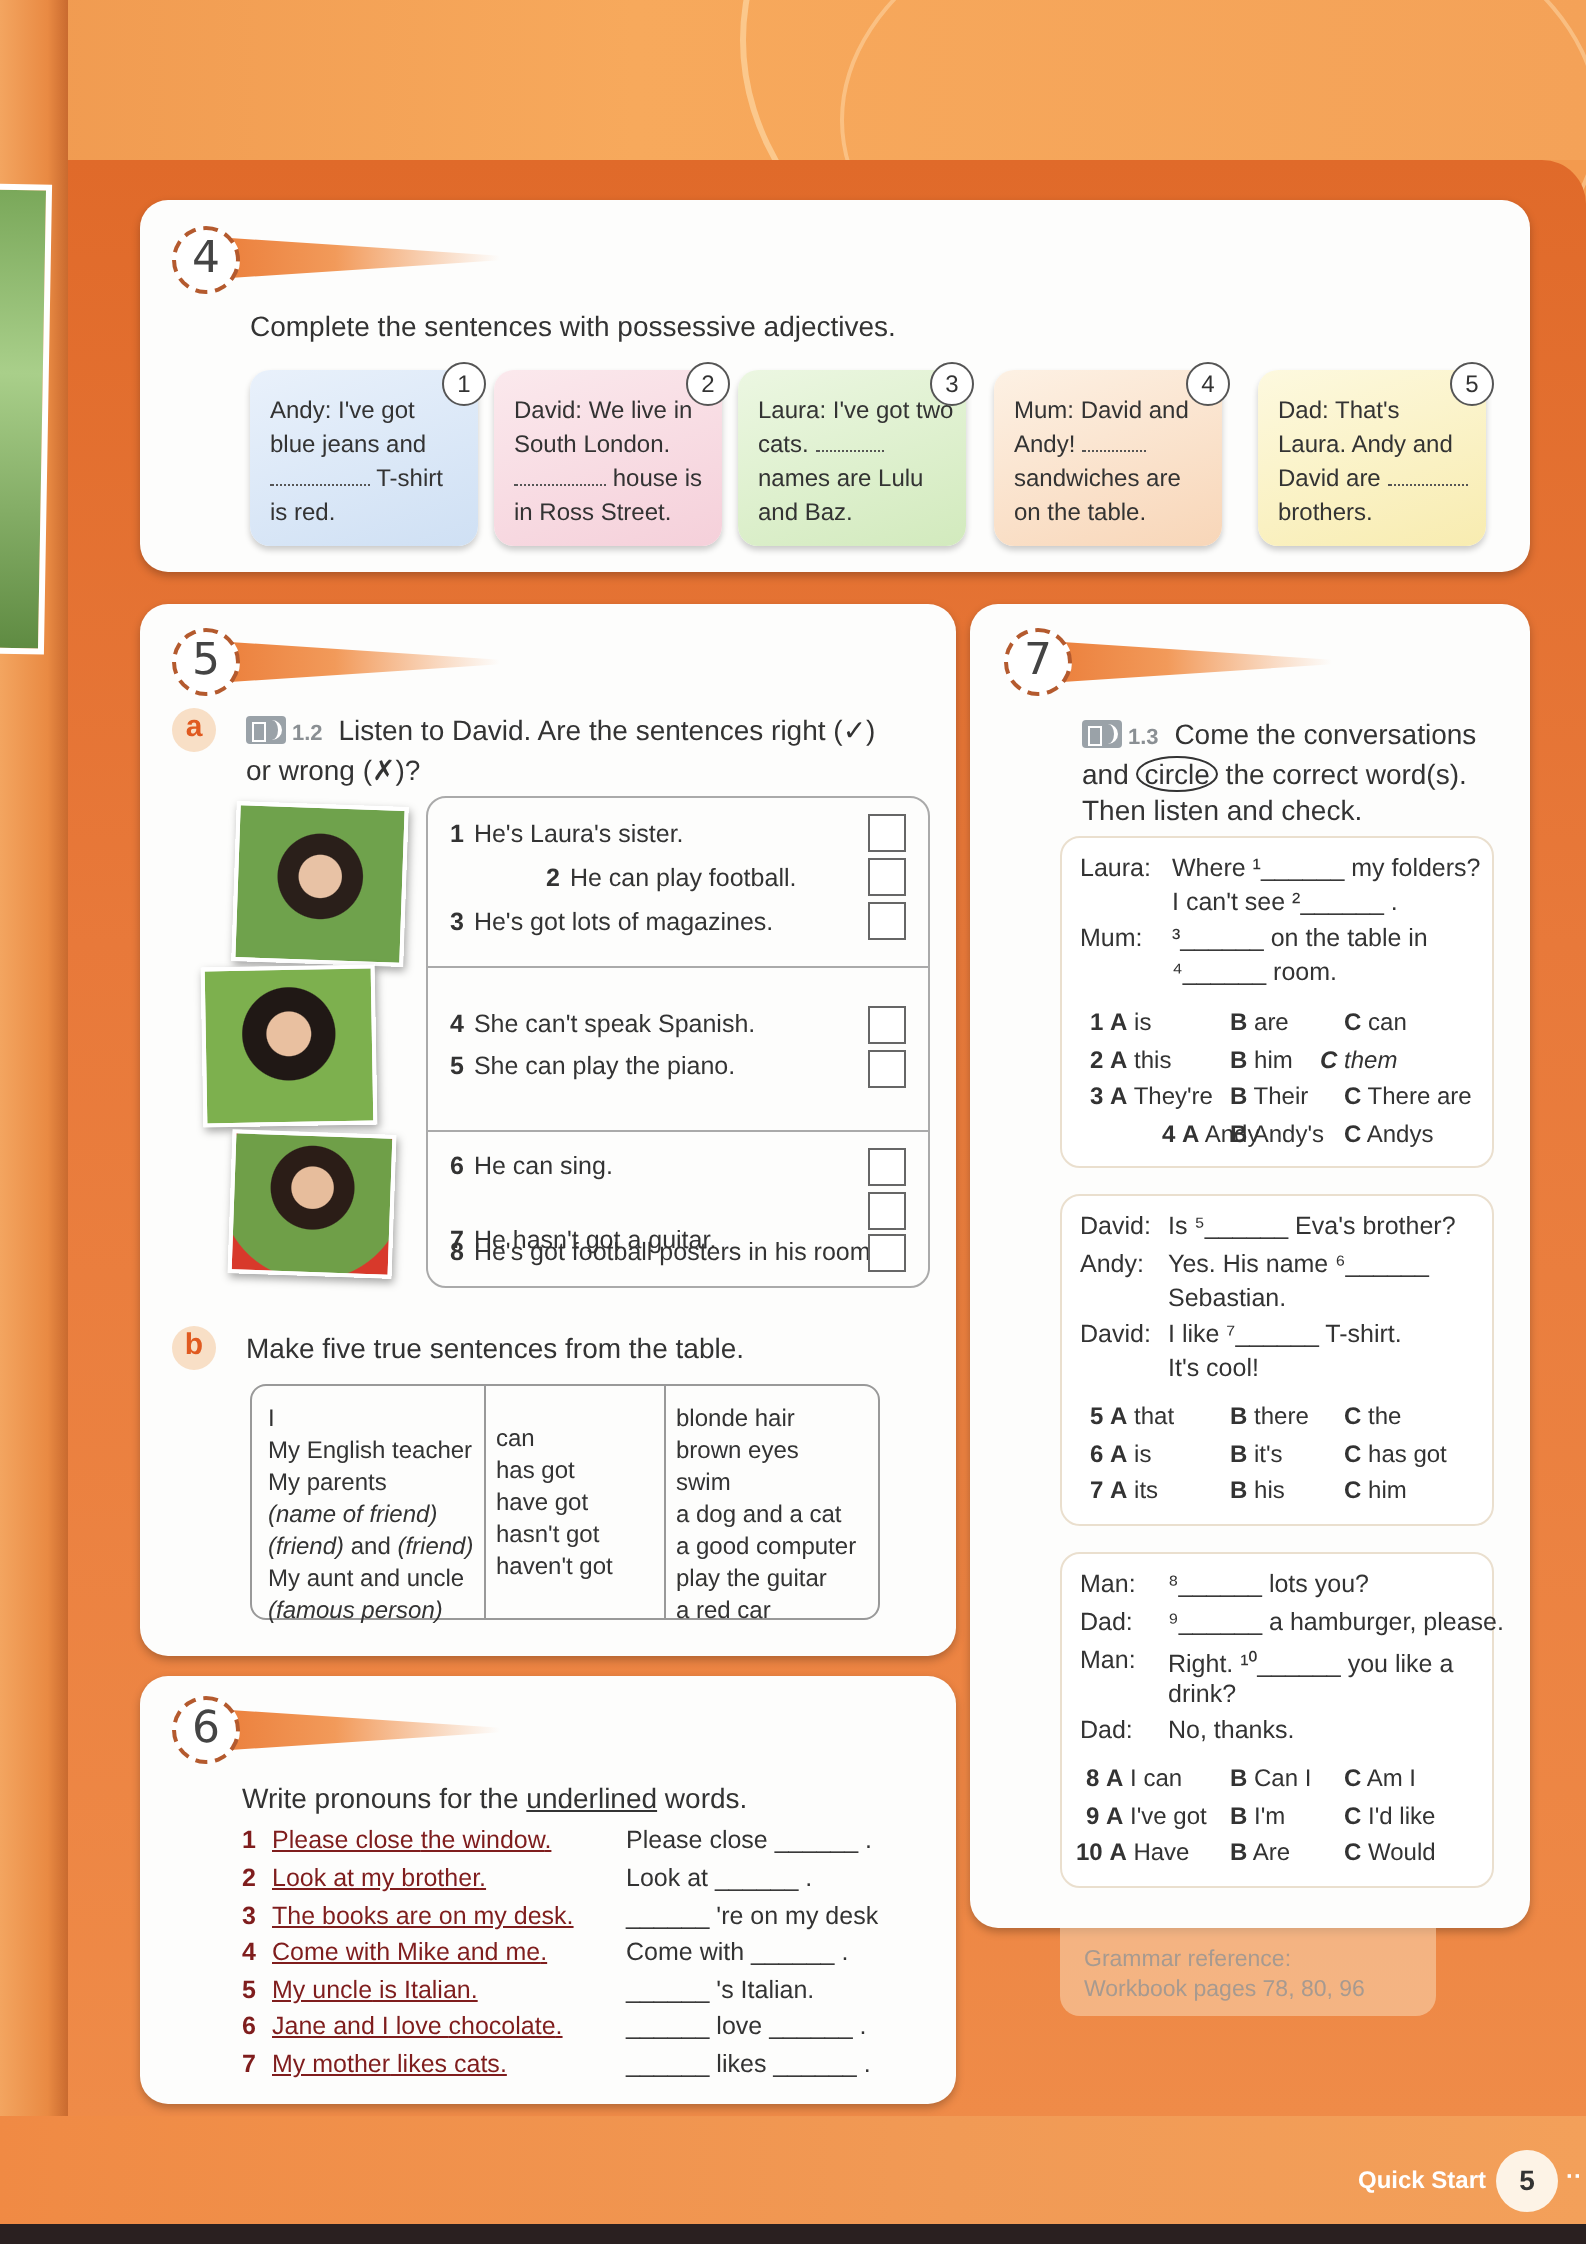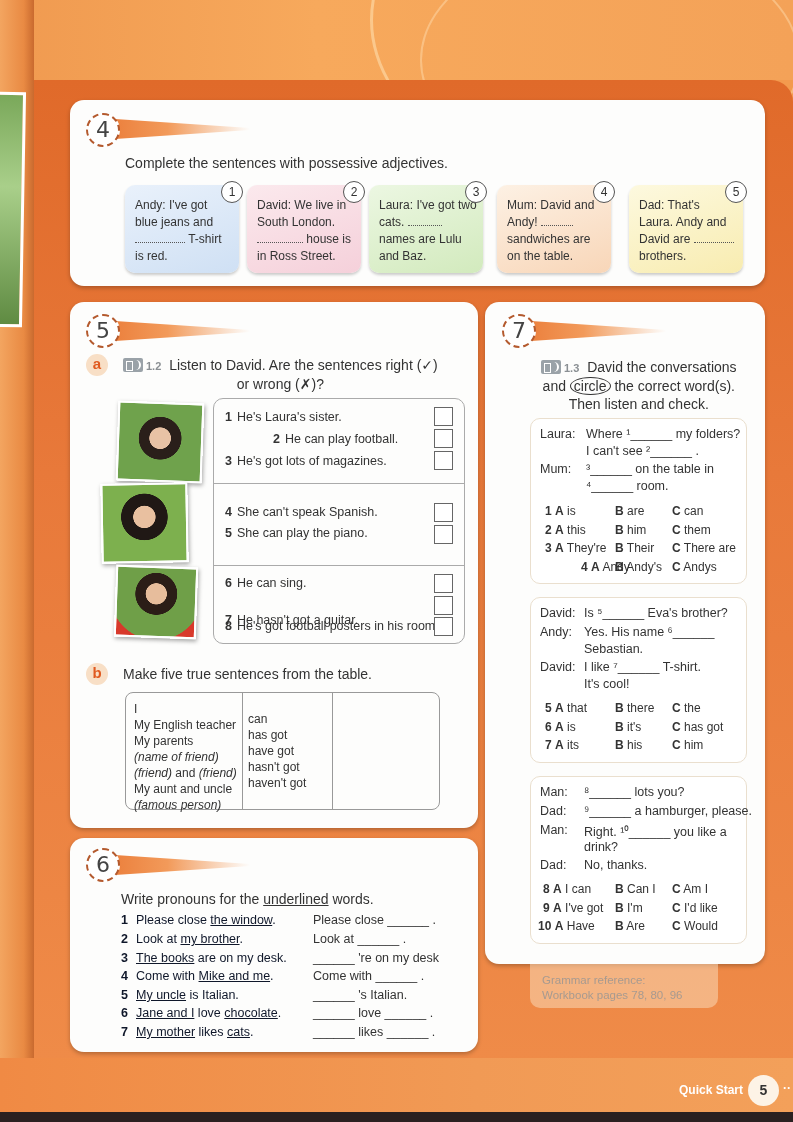--- a/index.html
+++ b/index.html
@@ -52,21 +52,21 @@
     position: absolute; width: 34px; height: 34px; border-radius: 50%;
     border: 2px dashed #b45a2e; background: #fff;
     font-size: 22px; color: #444; text-align: center; line-height: 30px;
     font-family: "DejaVu Sans", sans-serif; z-index: 2;
   }
   .ex-swoosh {
     position: absolute; height: 22px; width: 150px; z-index: 1;
     background: linear-gradient(90deg, #ea7a36 0%, #f29a5a 45%, rgba(250,190,140,0) 100%);
     clip-path: polygon(0 0, 100% 45%, 100% 55%, 0 100%);
   }
-  .instr { position: absolute; font-size: 14px; color: #333; text-align: center; }
+  .instr { position: absolute; font-size: 14px; color: #333; }
   .sub-letter {
     position: absolute; width: 22px; height: 22px; border-radius: 50%;
     background: #f8dfc6; color: #e05a20; font-weight: bold; font-size: 15px;
     text-align: center; line-height: 20px;
   }
   .audio-icon {
     display: inline-block; width: 20px; height: 14px; background: #9aa2a8;
     border-radius: 2px; vertical-align: -2px; position: relative; margin-right: 3px;
   }
   .audio-icon::before {
@@ -108,21 +108,21 @@
   .sub-table {
     position: absolute; left: 125px; top: 692px; width: 315px; height: 118px;
     border: 1px solid #999; border-radius: 8px; font-size: 12px; line-height: 16px;
   }
   .sub-col { position: absolute; top: 8px; }
   .sub-col div { white-space: nowrap; }
   .col-sep { position: absolute; top: 0; width: 1px; height: 116px; background: #999; }
   i { font-style: italic; }
 
   
-  .pr-row { position: absolute; left: 121px; font-size: 12.5px; color: #0f172a; white-space: nowrap; }
+  .pr-row { position: absolute; left: 121px; font-size: 12.5px; color: #7f1d1d; white-space: nowrap; text-decoration: underline; }
   .pr-row b { display: inline-block; width: 15px; }
   .pr-ans { position: absolute; left: 313px; font-size: 12.5px; color: #333; white-space: nowrap; }
   u { text-decoration: underline; }
 
   
   .conv-box {
     position: absolute; left: 530px; width: 217px; border: 1px solid #eadfce; border-radius: 10px;
     background: #fff;
   }
   .conv-line { position: absolute; font-size: 12.5px; color: #333; white-space: nowrap; }
@@ -247,20 +247,29 @@
     <div>My aunt and uncle</div>
     <div><i>(famous person)</i></div>
   </div>
   <div class="sub-col" style="left:122px;top:18px;">
     <div>can</div>
     <div>has got</div>
     <div>have got</div>
     <div>hasn't got</div>
     <div>haven't got</div>
   </div>
+  <div class="sub-col" style="left:212px;">
+    <div>blonde hair</div>
+    <div>brown eyes</div>
+    <div>swim</div>
+    <div>a dog and a cat</div>
+    <div>a good computer</div>
+    <div>play the guitar</div>
+    <div>a red car</div>
+  </div>
 </div>
 
 <div class="card" style="left:70px;top:838px;width:408px;height:214px;"></div>
 <div class="ex-swoosh" style="left:100px;top:854px;"></div>
 <div class="ex-badge" style="left:86px;top:848px;">6</div>
 <div class="instr" style="left:121px;top:891px;">
   <span>Write pronouns for the </span><u>underlined</u><span> words.</span>
 </div>
 
 <div class="pr-row" style="top:913px;"><b>1</b><span>Please close </span><u>the window</u><span>.</span></div>
@@ -277,42 +286,42 @@
 <div class="pr-ans" style="top:969px;">Come with ______ .</div>
 <div class="pr-ans" style="top:988px;">______ 's Italian.</div>
 <div class="pr-ans" style="top:1006px;">______ love ______ .</div>
 <div class="pr-ans" style="top:1025px;">______ likes ______ .</div>
 
 <div class="card" style="left:485px;top:302px;width:280px;height:662px;"></div>
 <div class="ex-swoosh" style="left:516px;top:320px;"></div>
 <div class="ex-badge" style="left:502px;top:314px;">7</div>
 <div class="instr" style="left:541px;top:358px;line-height:18px;">
   <span class="audio-icon"></span><span class="track">1.3</span>
-  <span>David the conversations</span><br>
+  <span>Come the conversations</span><br>
   <span>and </span><span class="circled">circle</span><span> the correct word(s).</span><br>
   <span>Then listen and check.</span>
 </div>
 
 <div class="conv-box" style="top:418px;height:166px;"></div>
 <div class="conv-line" style="left:540px;top:427px;">Laura:</div>
 <div class="conv-line" style="left:586px;top:427px;">Where ¹______ my folders?</div>
 <div class="conv-line" style="left:586px;top:444px;">I can't see ²______ .</div>
 <div class="conv-line" style="left:540px;top:462px;">Mum:</div>
 <div class="conv-line" style="left:586px;top:462px;">³______ on the table in</div>
 <div class="conv-line" style="left:586px;top:479px;">⁴______ room.</div>
 
 <div class="opt-row" style="top:504px;">
     <span style="left:0;"><b>1</b> <b>A</b> <span style="position:static">is</span></span>
     <span style="left:70px;"><b>B</b> <span style="position:static">are</span></span>
     <span style="left:127px;"><b>C</b> <span style="position:static">can</span></span>
   </div>
 <div class="opt-row" style="top:523px;">
     <span style="left:0;"><b>2</b> <b>A</b> <span style="position:static">this</span></span>
     <span style="left:70px;"><b>B</b> <span style="position:static">him</span></span>
-    <span style="left:127px;"><b>C</b> <span style="position:static">them</span></span>
+    <span style="left:115px;font-style:italic;"><b>C</b> <span style="position:static">them</span></span>
   </div>
 <div class="opt-row" style="top:541px;">
     <span style="left:0;"><b>3</b> <b>A</b> <span style="position:static">They're</span></span>
     <span style="left:70px;"><b>B</b> <span style="position:static">Their</span></span>
     <span style="left:127px;"><b>C</b> <span style="position:static">There are</span></span>
   </div>
 <div class="opt-row" style="top:560px;">
     <span style="left:0;margin-left:36px;"><b>4</b> <b>A</b> <span style="position:static">Andy</span></span>
     <span style="left:70px;"><b>B</b> <span style="position:static">Andy's</span></span>
     <span style="left:127px;"><b>C</b> <span style="position:static">Andys</span></span>

